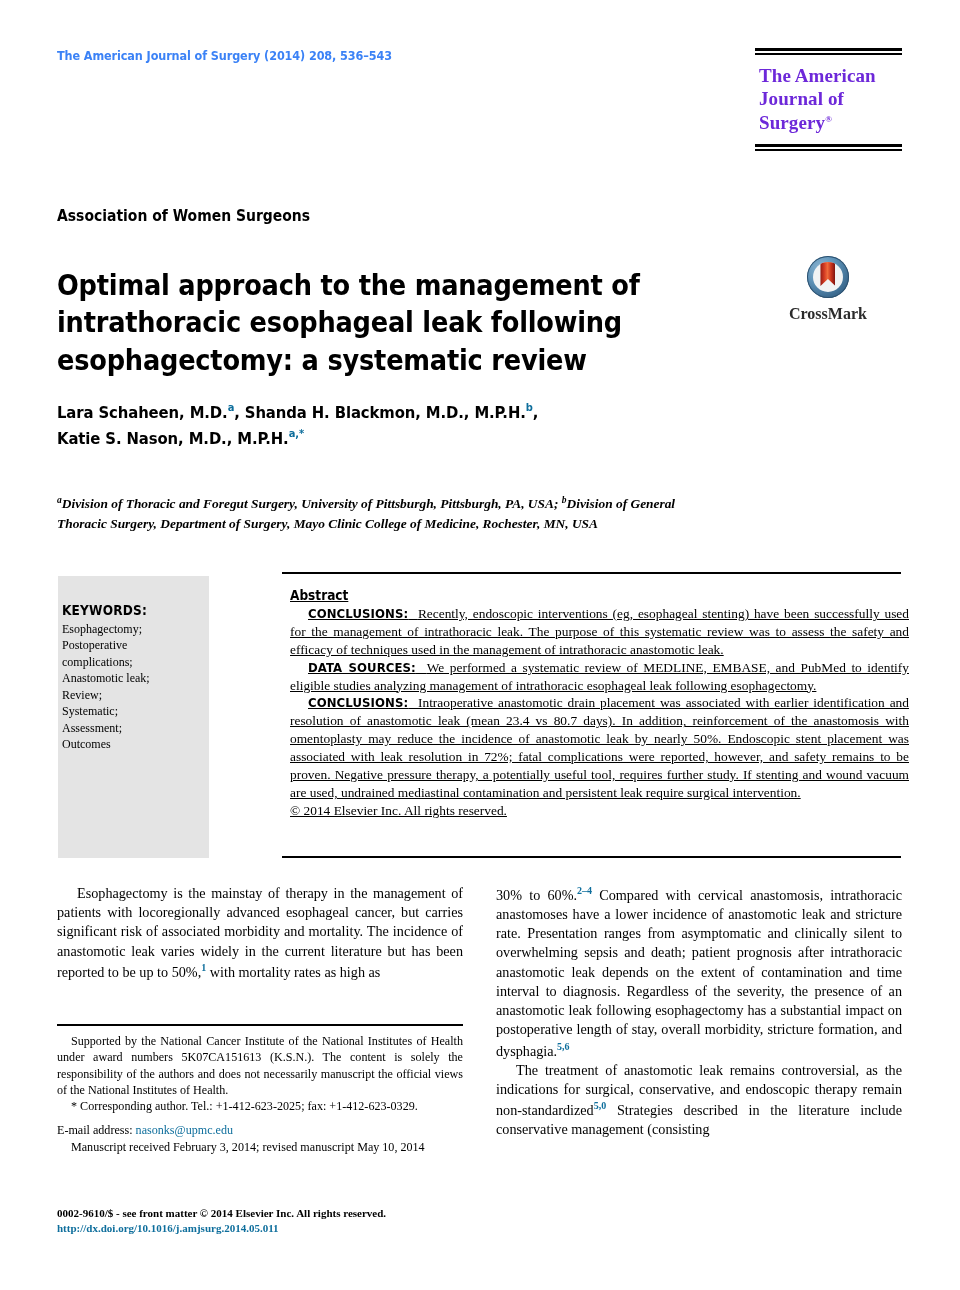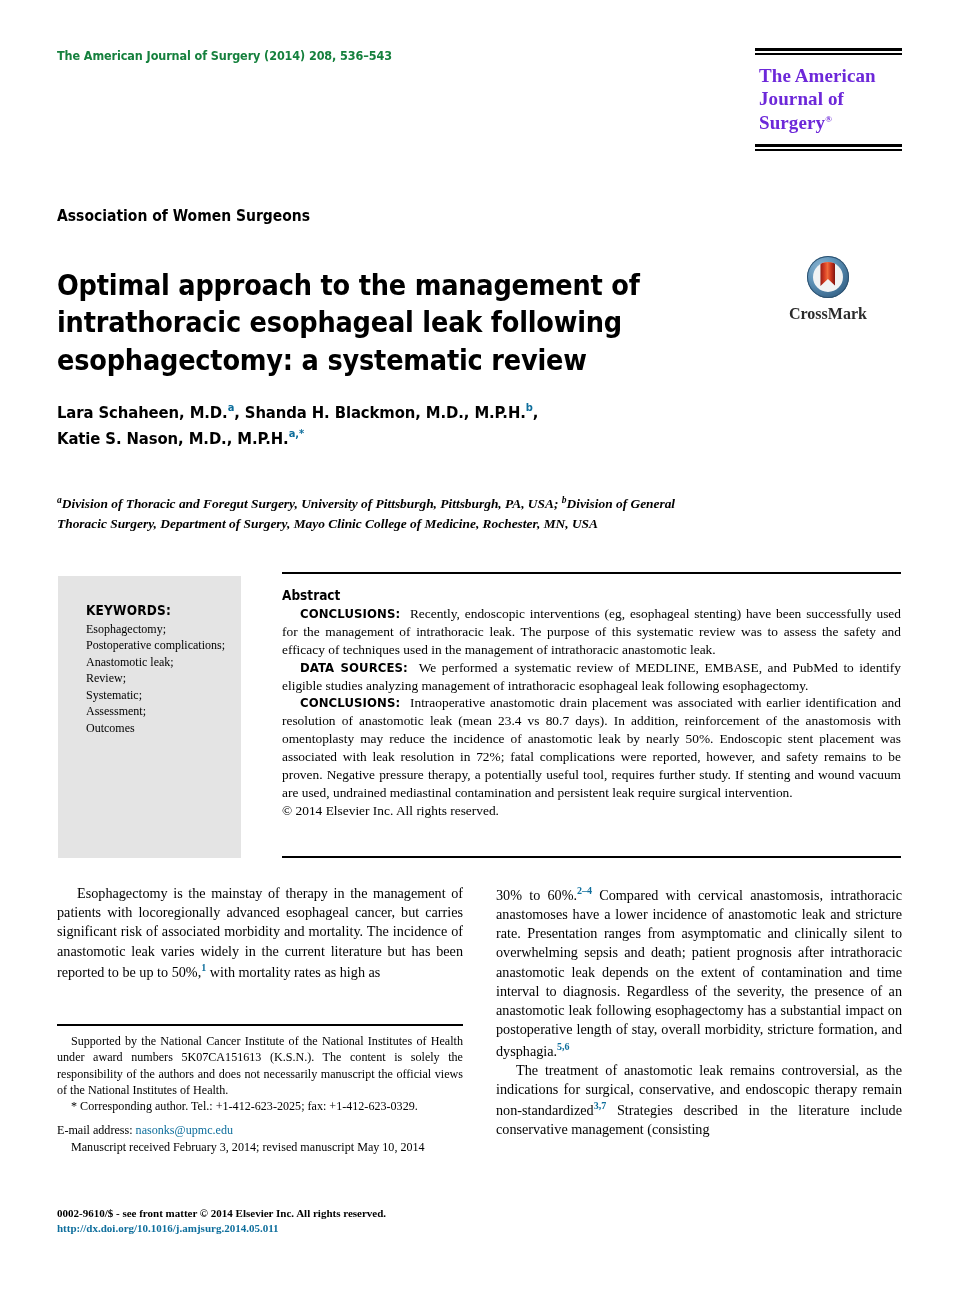--- a/index.html
+++ b/index.html
@@ -25,21 +25,21 @@
 
   
   .runhead {
     position: absolute;
     left: 57px;
     top: 48px;
     font-family: "DejaVu Sans Condensed", "Liberation Sans Narrow", "Liberation Sans", sans-serif;
     font-weight: bold;
     font-size: 12.5px;
     letter-spacing: -0.1px;
-    color: #15803d;
+    color: #3b82f6;
     white-space: nowrap;
   }
 
   
   .logo {
     position: absolute;
     left: 755px;
     top: 48px;
     width: 147px;
   }
@@ -148,25 +148,25 @@
     font-size: 13.4px;
     line-height: 1.47;
   }
   .affil sup { font-size: 9.5px; vertical-align: super; font-weight: bold; }
 
   
   .kwbox {
     position: absolute;
     left: 58px;
     top: 576px;
-    width: 183px;
+    width: 151px;
     height: 282px;
     background: #e4e4e4;
     box-sizing: border-box;
-    padding: 26px 14px 0 28px;
+    padding: 26px 14px 0 4px;
   }
   .kw-title {
     font-family: "DejaVu Sans Condensed", "Liberation Sans Narrow", "Liberation Sans", sans-serif;
     font-weight: bold;
     font-size: 13.5px;
     margin-bottom: 3px;
     letter-spacing: 0.2px;
   }
   .kw-list {
     font-family: "Liberation Serif", serif;
@@ -182,23 +182,24 @@
     background: #000;
   }
   .abs-rule-bot {
     position: absolute;
     left: 282px; top: 856px;
     width: 619px; height: 2.4px;
     background: #000;
   }
   .abstract {
     position: absolute;
-    left: 282px;
+    left: 290px;
     top: 587px;
     width: 619px;
+    text-decoration: underline;
   }
   .abs-head {
     font-family: "DejaVu Sans Condensed", "Liberation Sans Narrow", "Liberation Sans", sans-serif;
     font-weight: bold;
     font-size: 13.5px;
     margin-bottom: 2px;
   }
   .abs-para {
     font-family: "Liberation Serif", serif;
     font-size: 13.4px;
@@ -342,21 +343,21 @@
     <p class="abs-para"><span class="lbl">CONCLUSIONS:</span>&nbsp; <span>Intraoperative anastomotic drain placement was associated with earlier identification and resolution of anastomotic leak (mean 23.4 vs 80.7 days). In addition, reinforcement of the anastomosis with omentoplasty may reduce the incidence of anastomotic leak by nearly 50%. Endoscopic stent placement was associated with leak resolution in 72%; fatal complications were reported, however, and safety remains to be proven. Negative pressure therapy, a potentially useful tool, requires further study. If stenting and wound vacuum are used, undrained mediastinal contamination and persistent leak require surgical intervention.</span></p>
     <p class="abs-copy">© 2014 Elsevier Inc. All rights reserved.</p>
   </section>
 
   <div class="col col-left">
     <p><span>Esophagectomy is the mainstay of therapy in the management of patients with locoregionally advanced esophageal cancer, but carries significant risk of associated morbidity and mortality. The incidence of anastomotic leak varies widely in the current literature but has been reported to be up to 50%,</span><sup class="refmark">1</sup><span> with mortality rates as high as</span></p>
   </div>
 
   <div class="col col-right">
     <p style="text-indent:0;"><span>30% to 60%.</span><sup class="refmark">2–4</sup><span> Compared with cervical anastomosis, intrathoracic anastomoses have a lower incidence of anastomotic leak and stricture rate. Presentation ranges from asymptomatic and clinically silent to overwhelming sepsis and death; patient prognosis after intrathoracic anastomotic leak depends on the extent of contamination and time interval to diagnosis. Regardless of the severity, the presence of an anastomotic leak following esophagectomy has a substantial impact on postoperative length of stay, overall morbidity, stricture formation, and dysphagia.</span><sup class="refmark">5,6</sup></p>
-    <p><span>The treatment of anastomotic leak remains controversial, as the indications for surgical, conservative, and endoscopic therapy remain non-standardized</span><sup class="refmark">3,7</sup><span> Strategies described in the literature include conservative management (consisting</span></p>
+    <p><span>The treatment of anastomotic leak remains controversial, as the indications for surgical, conservative, and endoscopic therapy remain non-standardized</span><sup class="refmark">5,0</sup><span> Strategies described in the literature include conservative management (consisting</span></p>
   </div>
 
   <div class="fn-rule"></div>
   <div class="footnotes">
     <p>Supported by the National Cancer Institute of the National Institutes of Health under award numbers 5K07CA151613 (K.S.N.). The content is solely the responsibility of the authors and does not necessarily manuscript the official views of the National Institutes of Health.</p>
     <p><span>*</span><span> Corresponding author. Tel.: +1-412-623-2025; fax: +1-412-623-0329.</span></p>
     <p class="nohang"><span>E-mail address: </span><span class="fn-link">nasonks@upmc.edu</span></p>
     <p>Manuscript received February 3, 2014; revised manuscript May 10, 2014</p>
   </div>
 

